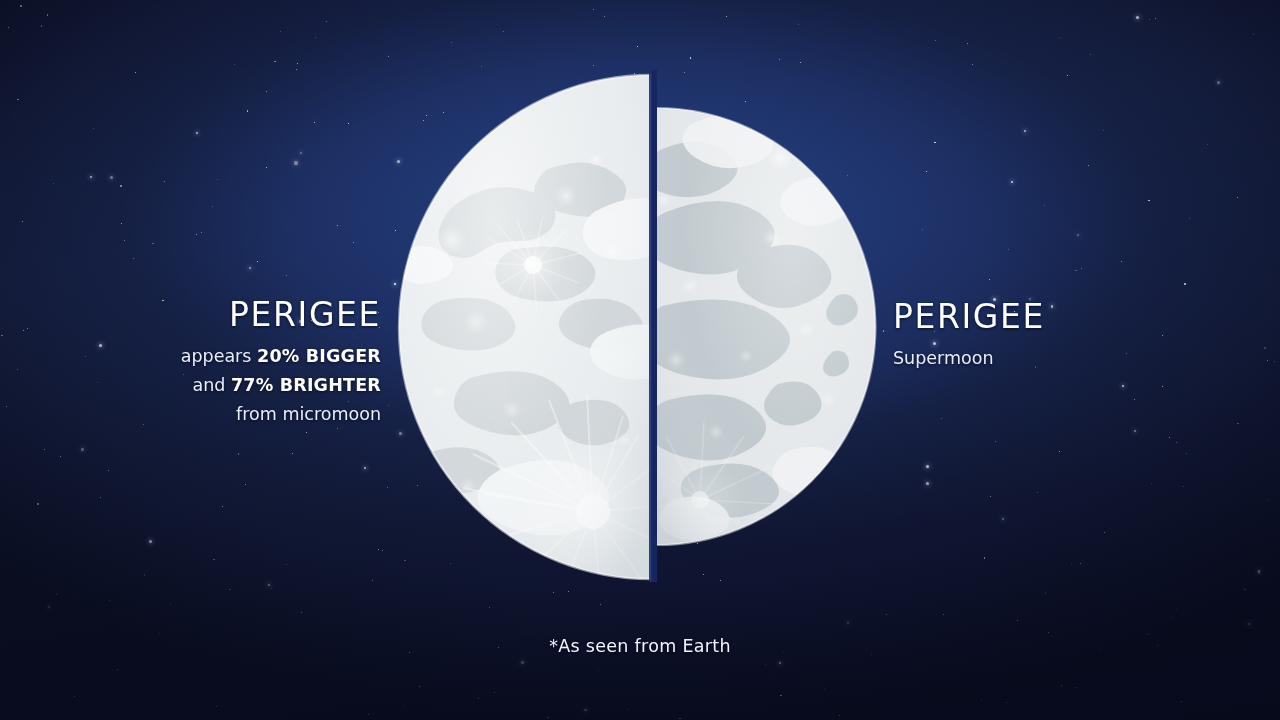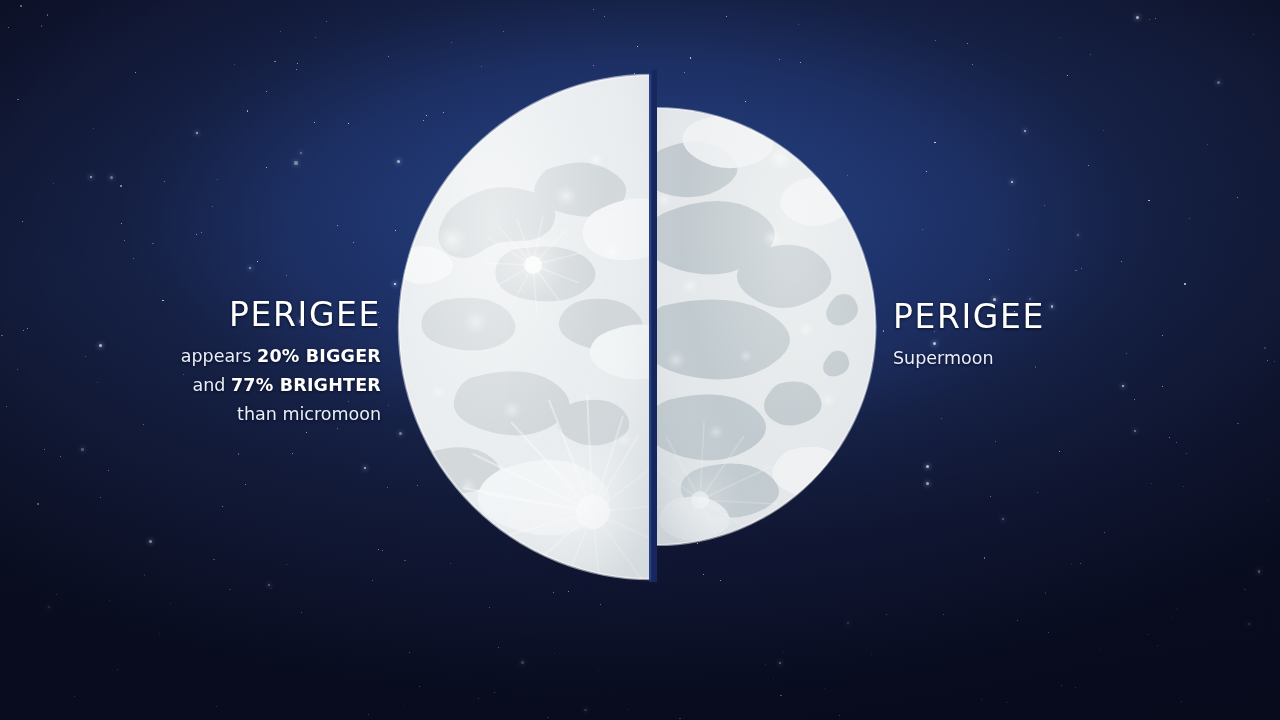--- a/index.html
+++ b/index.html
@@ -533,25 +533,26 @@
         <rect x="652" y="70" width="5" height="512" fill="#16275f"></rect>
       </g>
     </svg>
   </div>
 
   <div class="label-block label-left">
     <div class="headline">PERIGEE</div>
     <div class="sub" id="leftSub">
         <div class="sub-line"><span>appears </span><span class="em">20% BIGGER</span></div>
         <div class="sub-line"><span>and </span><span class="em">77% BRIGHTER</span></div>
-        <div class="sub-line"><span>than micromoon</span></div>
+        <div class="sub-line"><span>from micromoon</span></div>
       </div>
   </div>
 
   <div class="label-block label-right">
     <div class="headline">PERIGEE</div>
     <div class="sub" id="rightSub">
         <div class="sub-line"><span>Supermoon</span></div>
       </div>
   </div>
 
+  <div class="footnote">*As seen from Earth</div>
 
 </div>
 
 </body></html>

